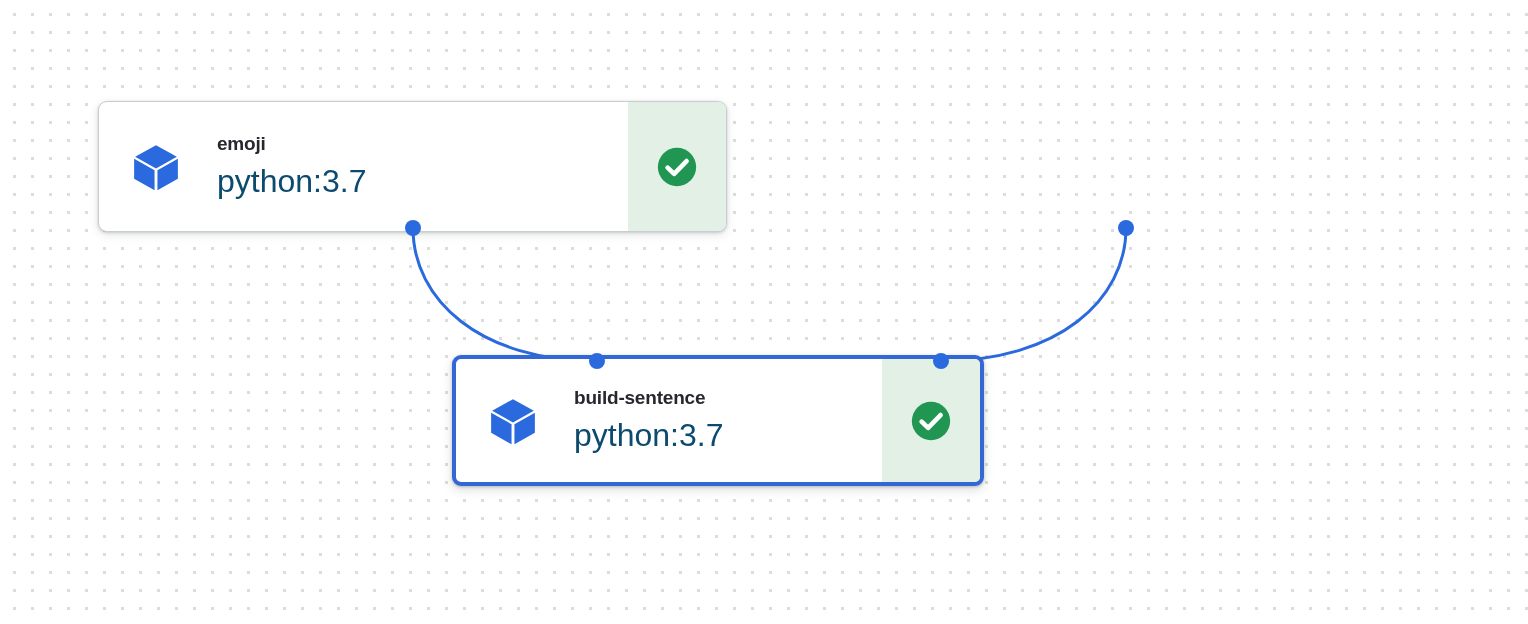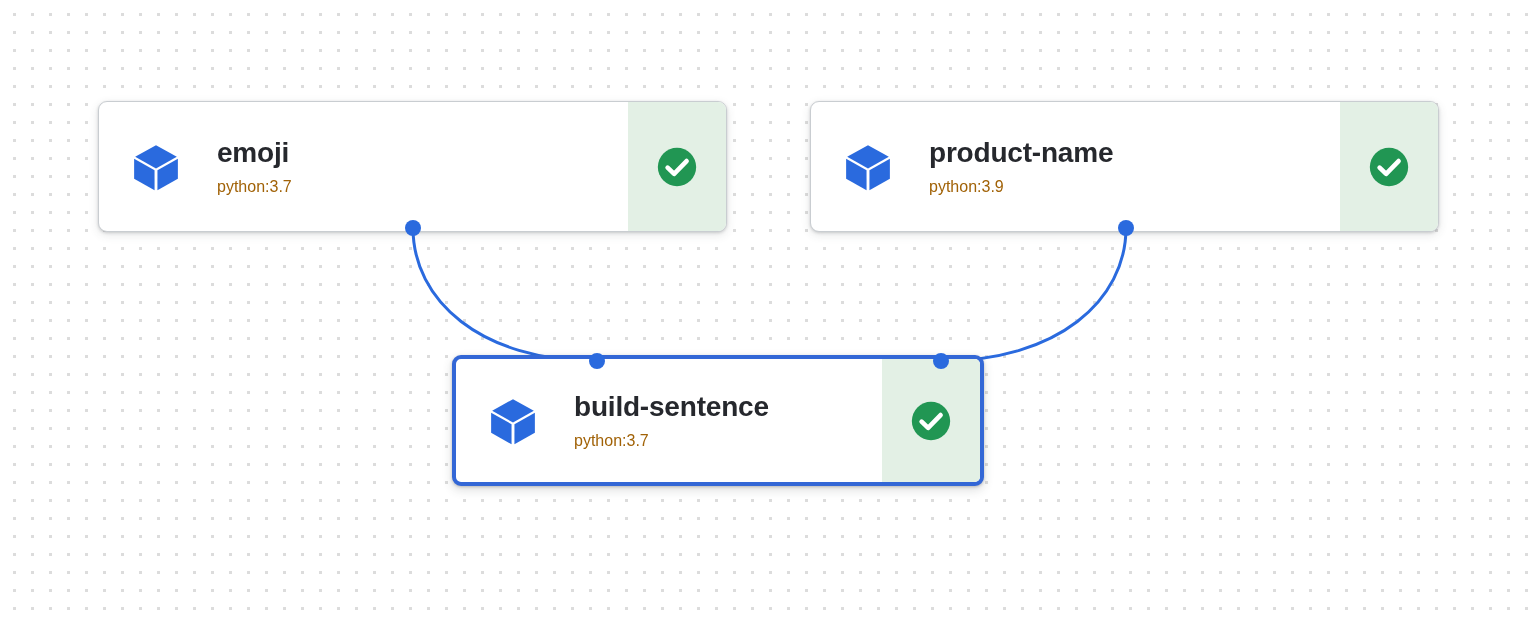--- a/index.html
+++ b/index.html
@@ -66,31 +66,31 @@
     display: block;
   }
   .node-text {
     margin-left: 36px;
     display: flex;
     flex-direction: column;
     justify-content: center;
     min-width: 0;
   }
   .node-title {
-    font-size: 28px;
+    font-size: 19px;
     font-weight: bold;
     color: #26282d;
     line-height: 1.16;
     letter-spacing: -0.2px;
     white-space: nowrap;
   }
   .node-subtitle {
-    font-size: 16px;
+    font-size: 32px;
     font-weight: normal;
-    color: #a16207;
+    color: #0c4a6e;
     line-height: 1.2;
     margin-top: 7px;
     white-space: nowrap;
   }
 
   .node-status {
     flex: 0 0 auto;
     width: 98px;
     align-self: stretch;
     background: #e3f0e5;
@@ -140,39 +140,20 @@
       </div>
     </div>
     <div class="node-status">
       <svg class="status-badge" viewBox="0 0 24 24">
         <circle cx="12" cy="12" r="10" fill="#219653"></circle>
         <path d="M7.1 12.3 L10.5 15.6 L17 8.9" stroke="#ffffff" stroke-width="2.4" fill="none" stroke-linecap="round" stroke-linejoin="round"></path>
       </svg>
     </div>
   </div>
 
-  <div class="node plain" style="left:810px; top:101px; width:629px; height:131px;">
-    <div class="node-body">
-      <svg class="node-icon" viewBox="0 0 48 48">
-        <path d="M24 3 L44 14.2 L24 25.4 L4 14.2 Z" fill="#2a6ade"></path>
-        <path d="M3 16 L22.6 27.1 L22.6 46.4 L3 35.3 Z" fill="#2a6ade"></path>
-        <path d="M45 16 L25.4 27.1 L25.4 46.4 L45 35.3 Z" fill="#2a6ade"></path>
-      </svg>
-      <div class="node-text">
-        <div class="node-title">product-name</div>
-        <div class="node-subtitle">python:3.9</div>
-      </div>
-    </div>
-    <div class="node-status">
-      <svg class="status-badge" viewBox="0 0 24 24">
-        <circle cx="12" cy="12" r="10" fill="#219653"></circle>
-        <path d="M7.1 12.3 L10.5 15.6 L17 8.9" stroke="#ffffff" stroke-width="2.4" fill="none" stroke-linecap="round" stroke-linejoin="round"></path>
-      </svg>
-    </div>
-  </div>
 
   <div class="node selected" style="left:452px; top:355px; width:532px; height:131px;">
     <div class="node-body">
       <svg class="node-icon" viewBox="0 0 48 48">
         <path d="M24 3 L44 14.2 L24 25.4 L4 14.2 Z" fill="#2a6ade"></path>
         <path d="M3 16 L22.6 27.1 L22.6 46.4 L3 35.3 Z" fill="#2a6ade"></path>
         <path d="M45 16 L25.4 27.1 L25.4 46.4 L45 35.3 Z" fill="#2a6ade"></path>
       </svg>
       <div class="node-text">
         <div class="node-title">build-sentence</div>

